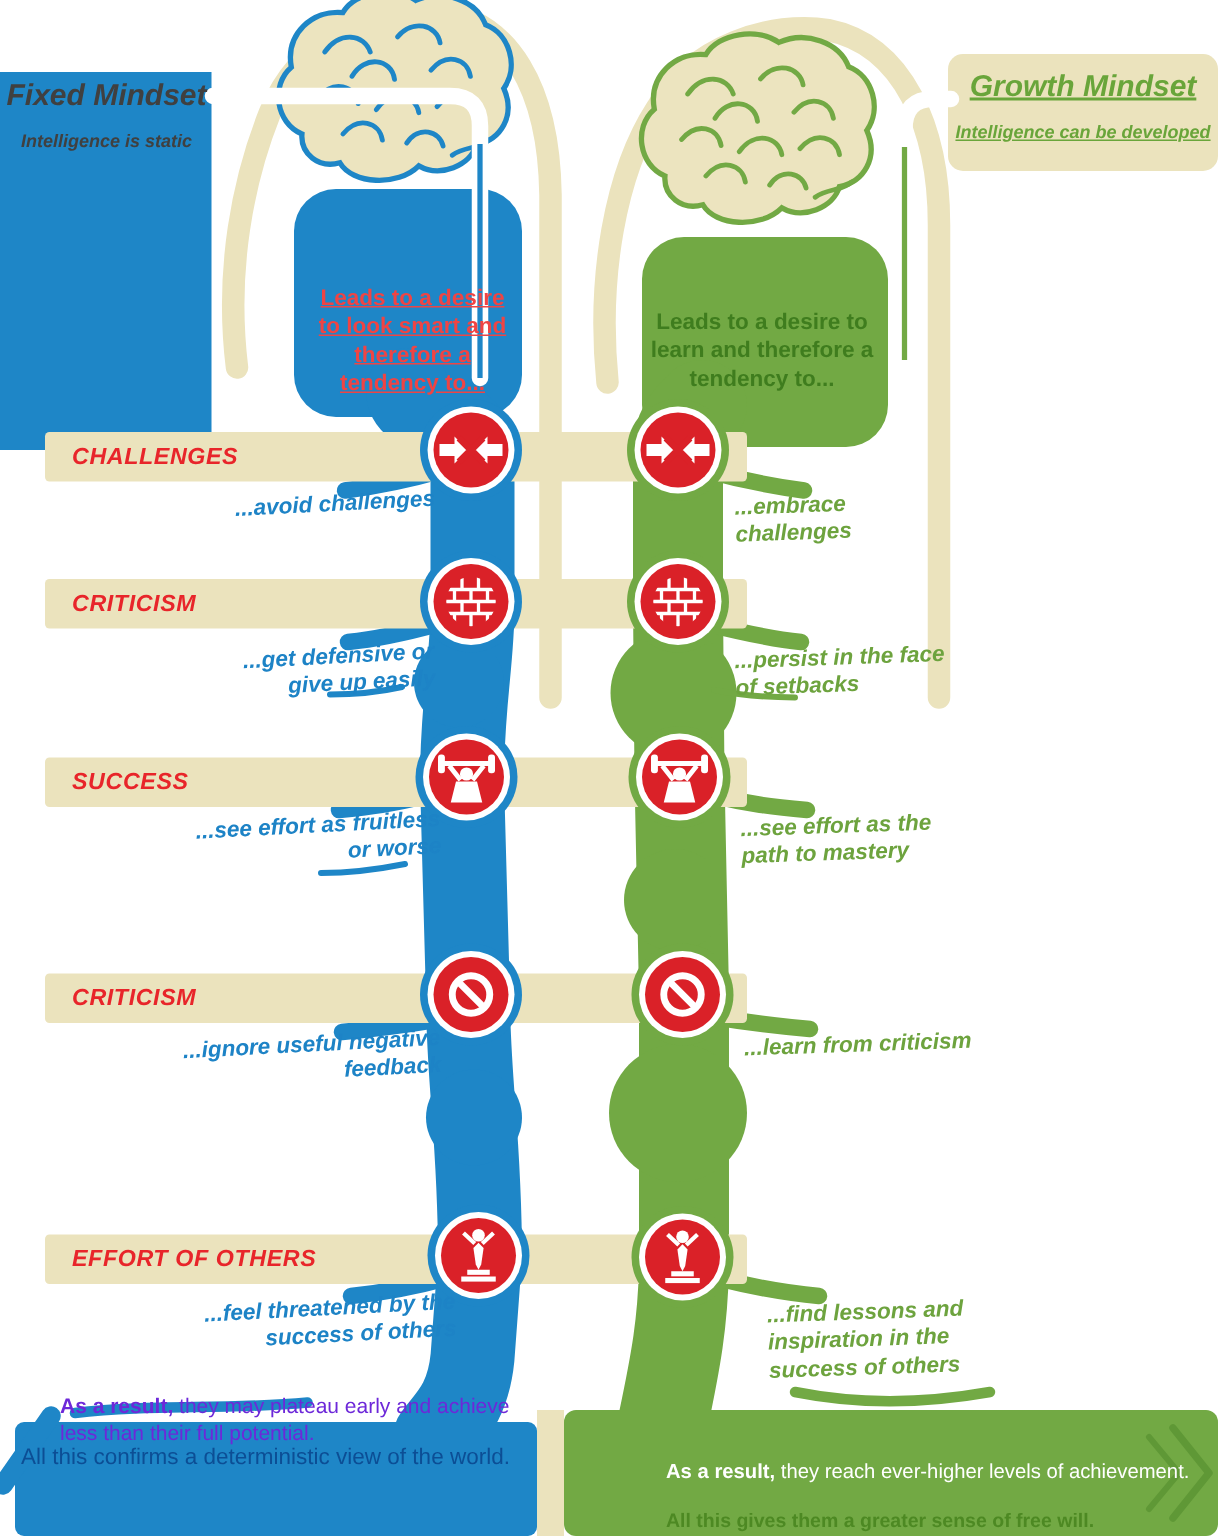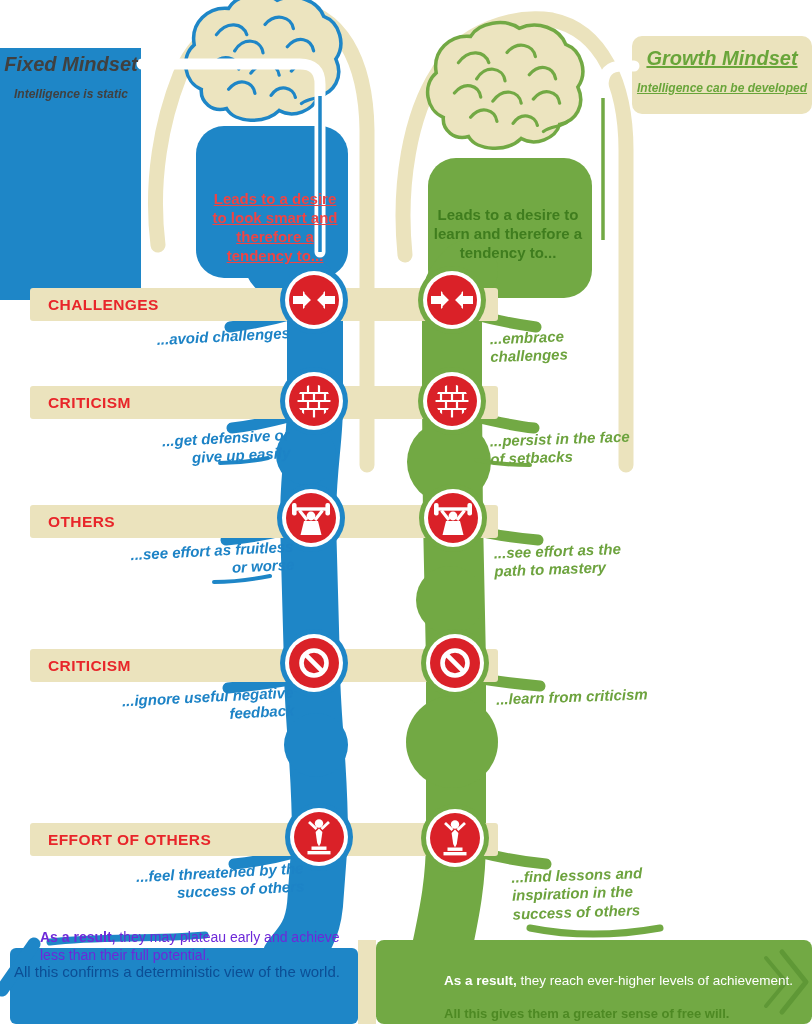--- a/index.html
+++ b/index.html
@@ -19,21 +19,21 @@
   .title-block{position:absolute;text-align:center;font-style:italic;font-weight:bold;}
   .tb-fixed{left:4px;top:54px;width:134px;color:#404040;}
   .tb-growth{left:634px;top:48px;width:176px;color:#69a53a;text-decoration:underline;}
   .title-main{font-size:20px;line-height:1.05;}
   .title-sub{font-size:12px;margin-top:13px;line-height:1.1;}
   
   .leads{position:absolute;text-align:center;font-weight:bold;font-size:15px;line-height:1.26;}
   .leads-fixed{left:206px;top:190px;width:138px;color:#ef4444;text-decoration:underline;}
   .leads-growth{left:432px;top:190px;width:152px;color:#3f7d1e;margin-top:16px;}
   
-  .cat{position:absolute;left:48px;color:#e8252a;font-weight:bold;font-size:15.5px;letter-spacing:.4px;}
+  .cat{position:absolute;left:48px;color:#e8252a;font-weight:bold;font-size:15.5px;letter-spacing:.4px;font-style:italic;}
   
   .ann{position:absolute;font-style:italic;font-weight:bold;font-size:15px;line-height:1.22;}
   .ann-f{color:#1d83c6;text-align:right;transform:rotate(-3deg);}
   .ann-g{color:#6da33e;transform:rotate(-2deg);}
   
   .result{position:absolute;font-size:14px;line-height:1.3;}
   .result .b{font-weight:bold;}
   .result-fixed{left:40px;top:928px;width:300px;color:#6d28d9;}
   .footnote-fixed{left:14px;top:962px;width:344px;color:#0c4e95;font-weight:normal;font-size:15px;white-space:nowrap;}
   .result-growth{left:444px;top:972px;width:360px;color:#ffffff;font-size:13.5px;white-space:nowrap;}
@@ -230,21 +230,21 @@
   <div class="title-block tb-growth">
     <div class="title-main">Growth Mindset</div>
     <div class="title-sub">Intelligence can be developed</div>
   </div>
 
   <div class="leads leads-fixed">Leads to a desire to look smart and therefore a tendency to...</div>
   <div class="leads leads-growth">Leads to a desire to learn and therefore a tendency to...</div>
 
   <div class="cat" style="top:296px">CHALLENGES</div>
   <div class="cat" style="top:394px">CRITICISM</div>
-  <div class="cat" style="top:513px">OTHERS</div>
+  <div class="cat" style="top:513px">SUCCESS</div>
   <div class="cat" style="top:657px">CRITICISM</div>
   <div class="cat" style="top:831px">EFFORT OF OTHERS</div>
 
   <div class="ann ann-f" style="left:140px;top:328px;width:150px">...avoid challenges</div>
   <div class="ann ann-f" style="left:132px;top:430px;width:158px">...get defensive or give up easily</div>
   <div class="ann ann-f" style="left:126px;top:542px;width:168px">...see effort as fruitless or worse</div>
   <div class="ann ann-f" style="left:122px;top:688px;width:172px">...ignore useful negative feedback</div>
   <div class="ann ann-f" style="left:126px;top:864px;width:178px">...feel threatened by the success of others</div>
 
   <div class="ann ann-g" style="left:490px;top:328px;width:122px">...embrace challenges</div>

